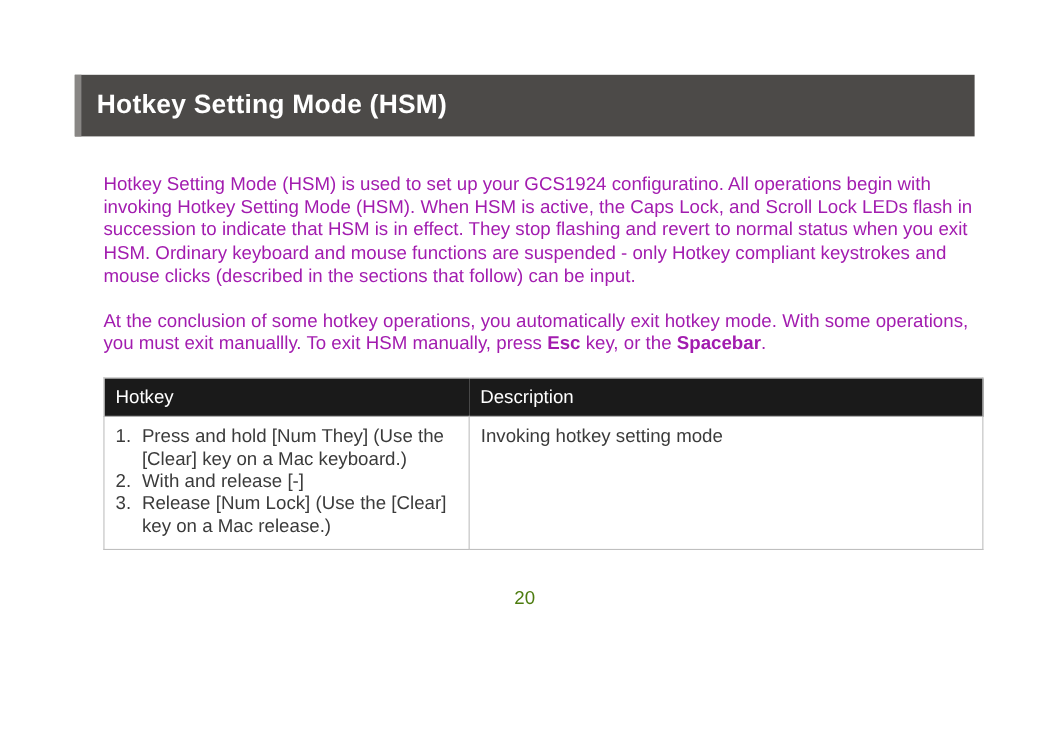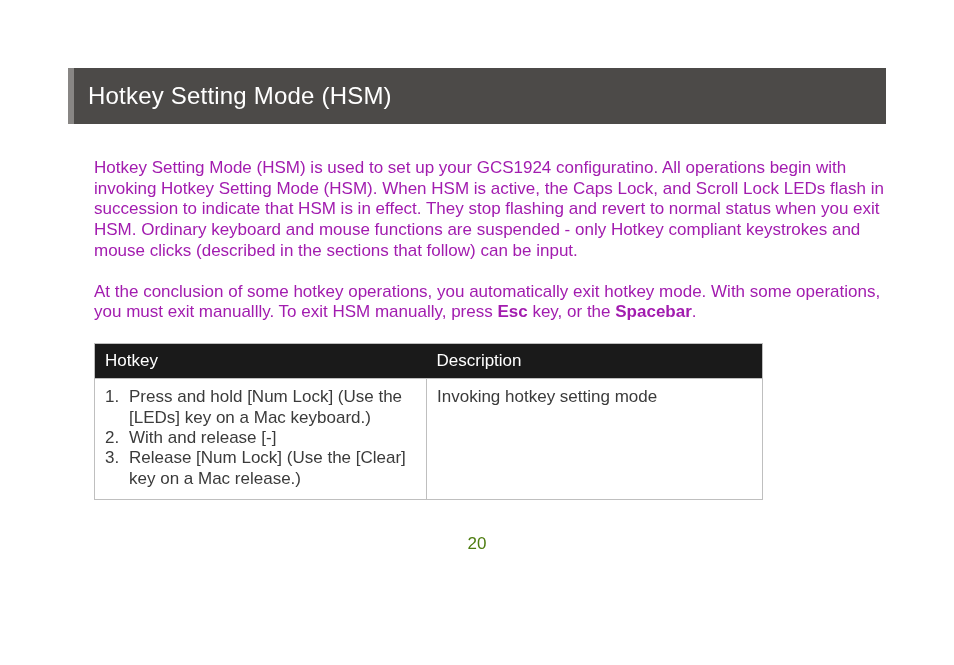--- a/index.html
+++ b/index.html
@@ -14,37 +14,37 @@
     }
     .title-bar {
       background: #4c4a48;
       border-left: 6px solid #888684;
       padding: 14px 18px 14px 14px;
       margin-bottom: 34px;
     }
     .title-bar h1 {
       color: #fff;
       font-size: 24px;
-      font-weight: 400;
+      font-weight: 700;
       letter-spacing: 0.2px;
     }
     .body-text {
       font-size: 17px;
       line-height: 1.22;
       color: #a21caf;
       padding: 0 2px 0 26px;
       margin-bottom: 20px;
       font-weight: 400;
     }
     .body-text .b { font-weight: 700; text-align: center; }
     .table {
       margin-left: 26px;
       border: 1px solid #bfbfbf;
       border-collapse: collapse;
-      width: 669px;
+      width: 800px;
       font-size: 17px;
       color: #3b3b3b;
     }
     .table th {
       background: #1a1a1a;
       color: #fff;
       font-weight: 400;
       text-align: left;
       padding: 7px 10px;
       font-size: 17px;
@@ -86,21 +86,21 @@
       <th>Hotkey</th>
       <th>Description</th>
     </tr>
   </thead>
   <tbody>
     <tr>
       <td>
         <ol class="steps">
           <li>
             <span class="num">1.</span>
-            <span class="txt">Press and hold [Num Lock] (Use the [LEDs] key on a Mac keyboard.)</span>
+            <span class="txt">Press and hold [Num They] (Use the [Clear] key on a Mac keyboard.)</span>
           </li>
           <li>
             <span class="num">2.</span>
             <span class="txt">With and release [-]</span>
           </li>
           <li>
             <span class="num">3.</span>
             <span class="txt">Release [Num Lock] (Use the [Clear] key on a Mac release.)</span>
           </li>
         </ol>

